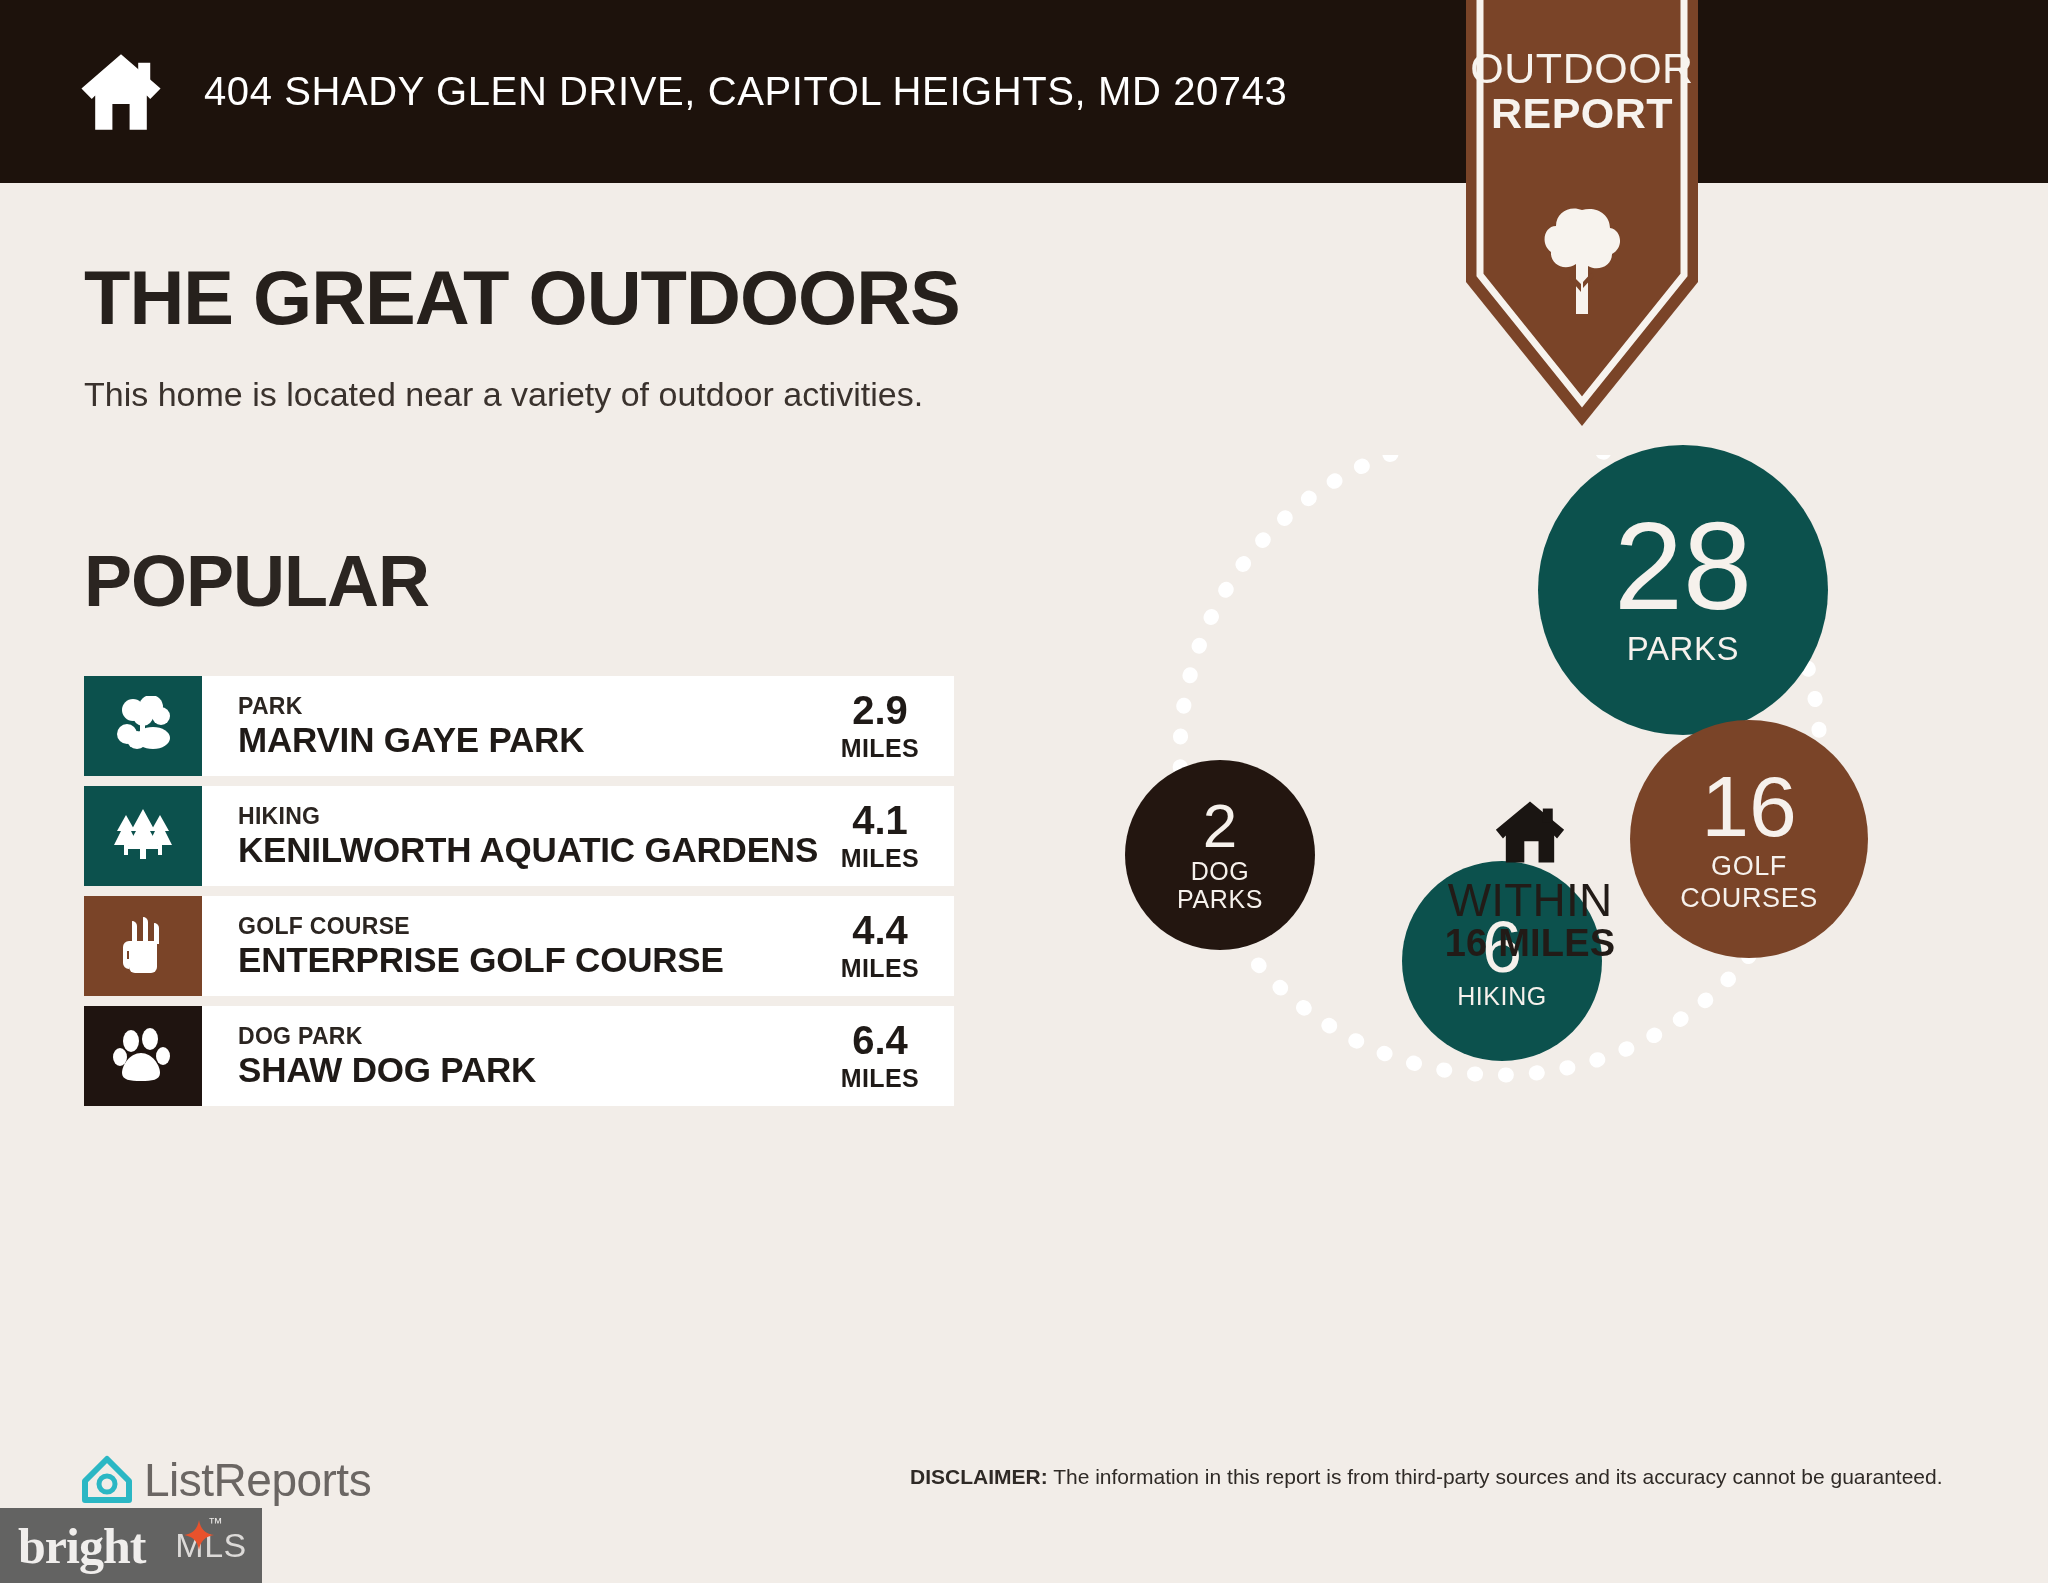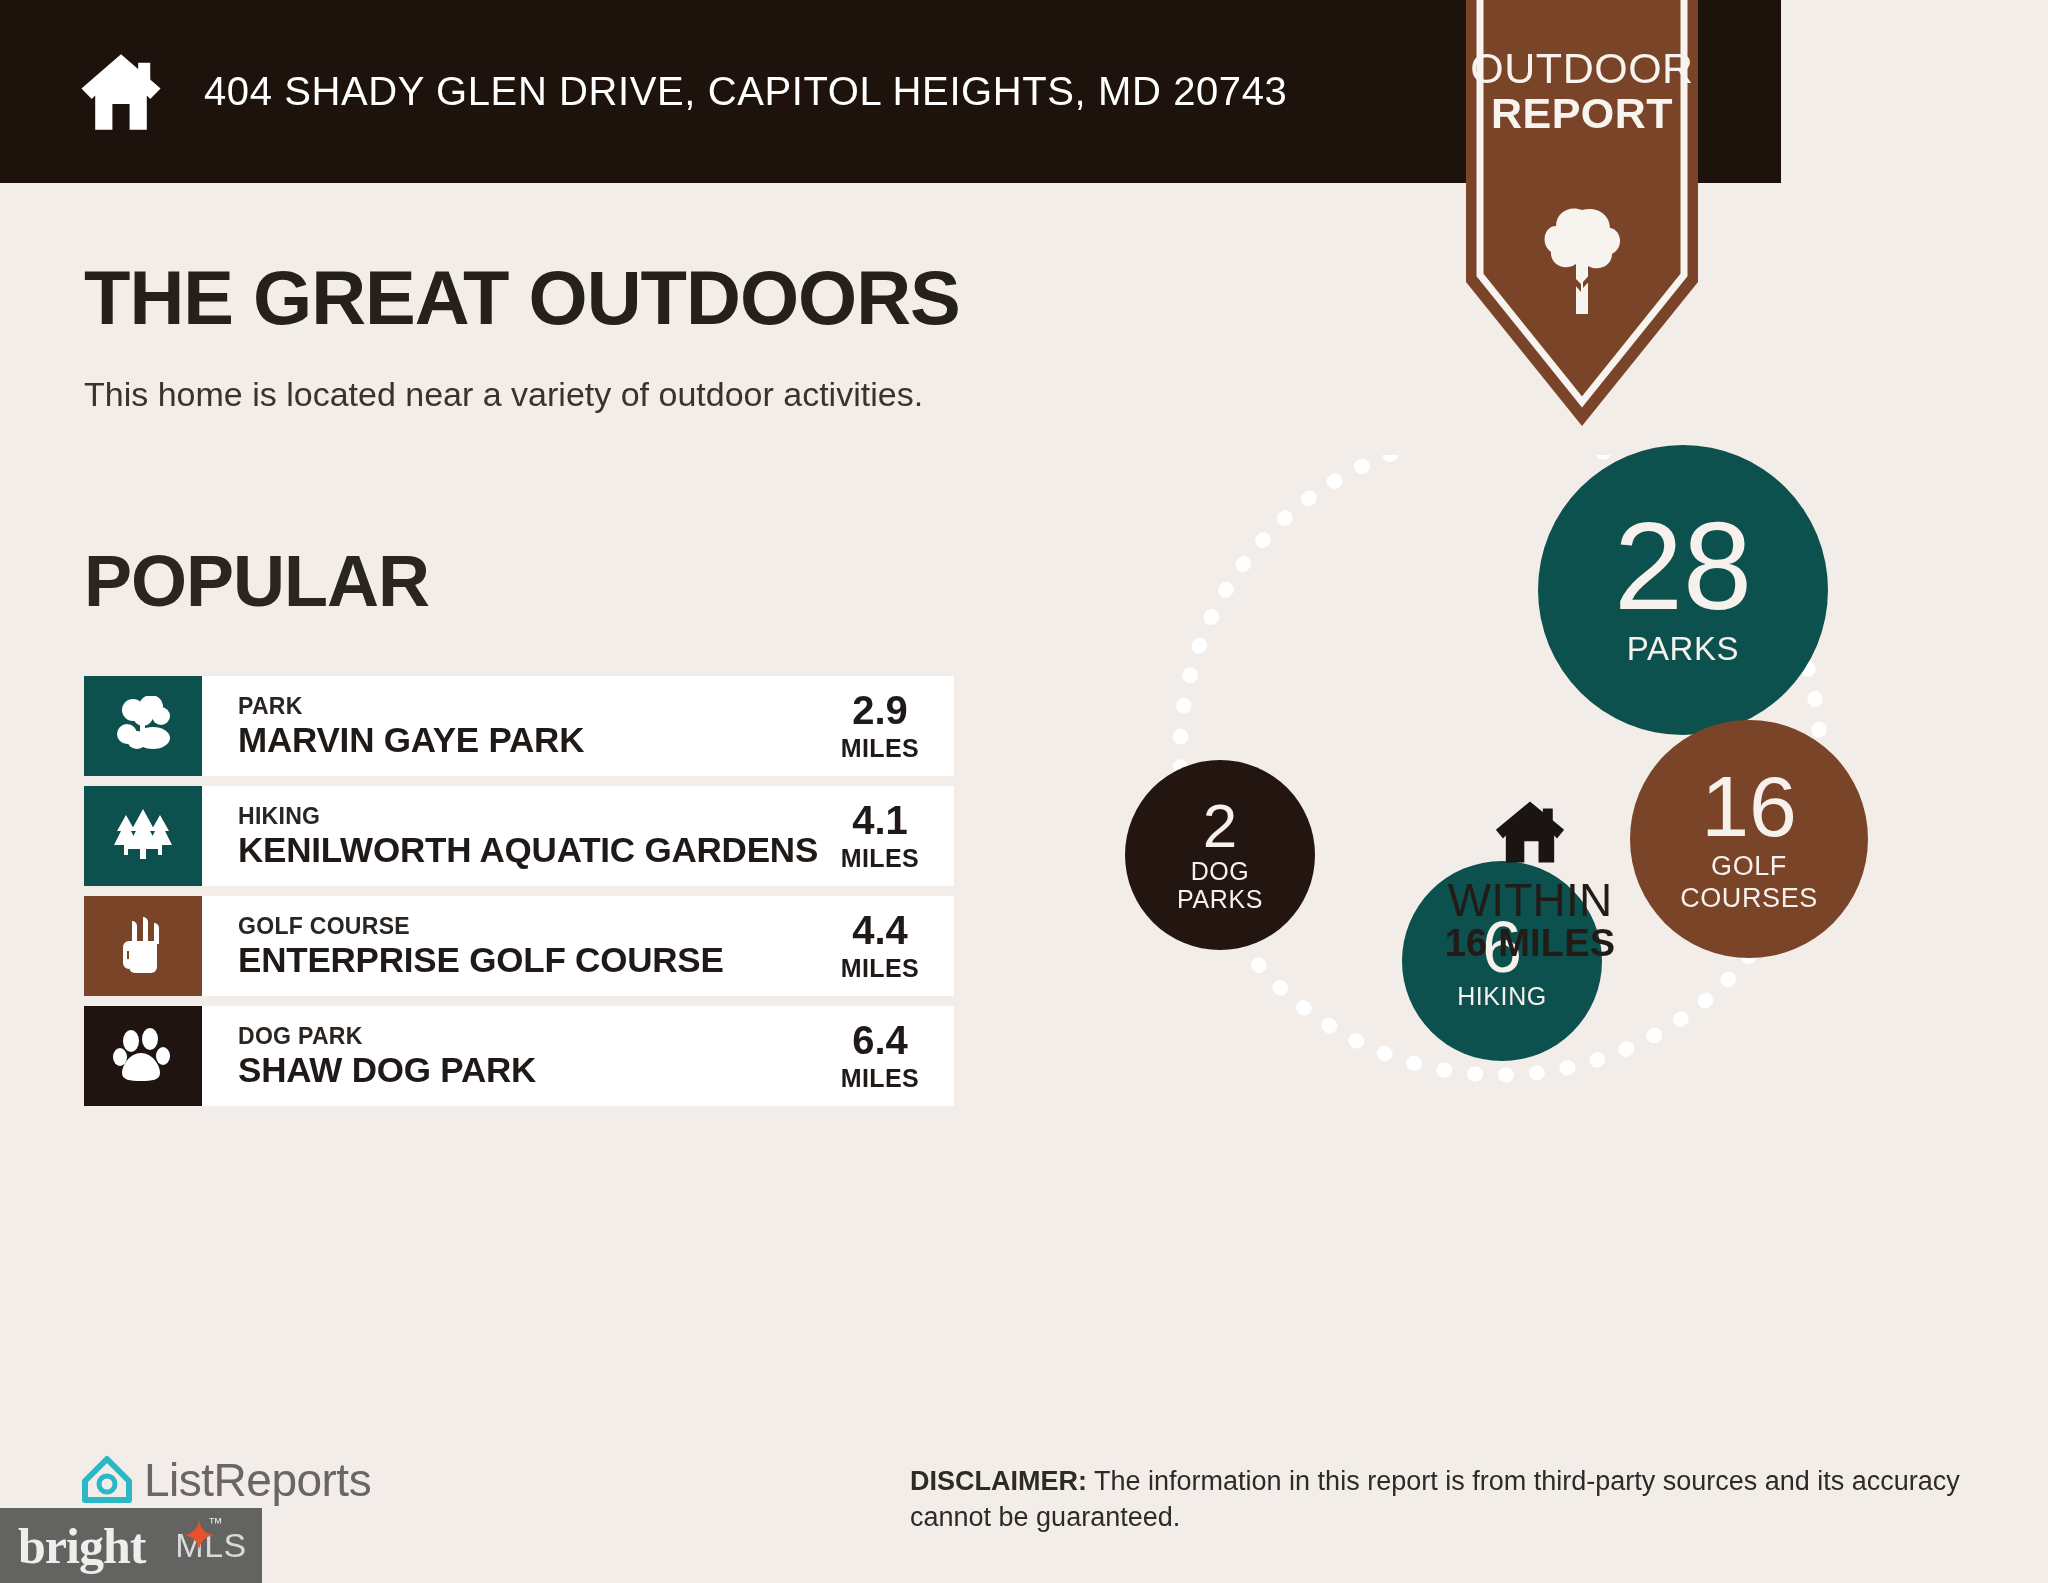--- a/index.html
+++ b/index.html
@@ -6,21 +6,21 @@
   html, body {
     width: 2048px; height: 1583px;
     background: #f2ede8;
     font-family: "Liberation Sans", sans-serif;
     overflow: hidden;
   }
   .page { position: relative; width: 2048px; height: 1583px; background: #f2ede8; overflow: hidden; }
 
   
   .header {
-    position: absolute; left: 0; top: 0; width: 1781px; height: 183px;
+    position: absolute; left: 0; top: 0; width: 2048px; height: 183px;
     background: #1d120c;
     display: flex; align-items: center;
   }
   .header-home-icon { margin-left: 78px; width: 86px; height: 84px; display:block; }
   .header-address {
     margin-left: 40px;
     color: #ffffff;
     font-size: 40px;
     font-weight: 400;
     letter-spacing: 0.6px;
@@ -124,21 +124,21 @@
   .center-block .chouse { display:block; margin: 0 auto 12px auto; }
   .center-l1 { font-size: 46px; font-weight: 400; color: #221b17; line-height: 1.05; letter-spacing: 0.2px;}
   .center-l2 { font-size: 38px; font-weight: 700; color: #221b17; line-height: 1.05; letter-spacing: 0.2px;}
 
   
   .lr-logo { position: absolute; left: 78px; top: 1452px; display: flex; align-items: center; }
   .lr-logo .lr-text { font-size: 46px; color: #6b6663; font-weight: 400; margin-left: 8px; letter-spacing: -0.5px;}
 
   .disclaimer {
     position: absolute; left: 910px; top: 1463px; width: 1080px;
-    font-size: 27px; color: #2f2a26; line-height: 1.35;
+    font-size: 21px; color: #2f2a26; line-height: 1.35;
   }
   .disclaimer b { font-weight: 700; }
 
   .mls {
     position: absolute; left: 0; top: 1508px; width: 262px; height: 75px;
     background: #636362; display: flex; align-items: center;
   }
   .mls-bright {
     font-family: "Liberation Serif", serif;
     font-size: 50px; font-weight: 700; color: #f0eeec; margin-left: 18px; letter-spacing: -1px;

